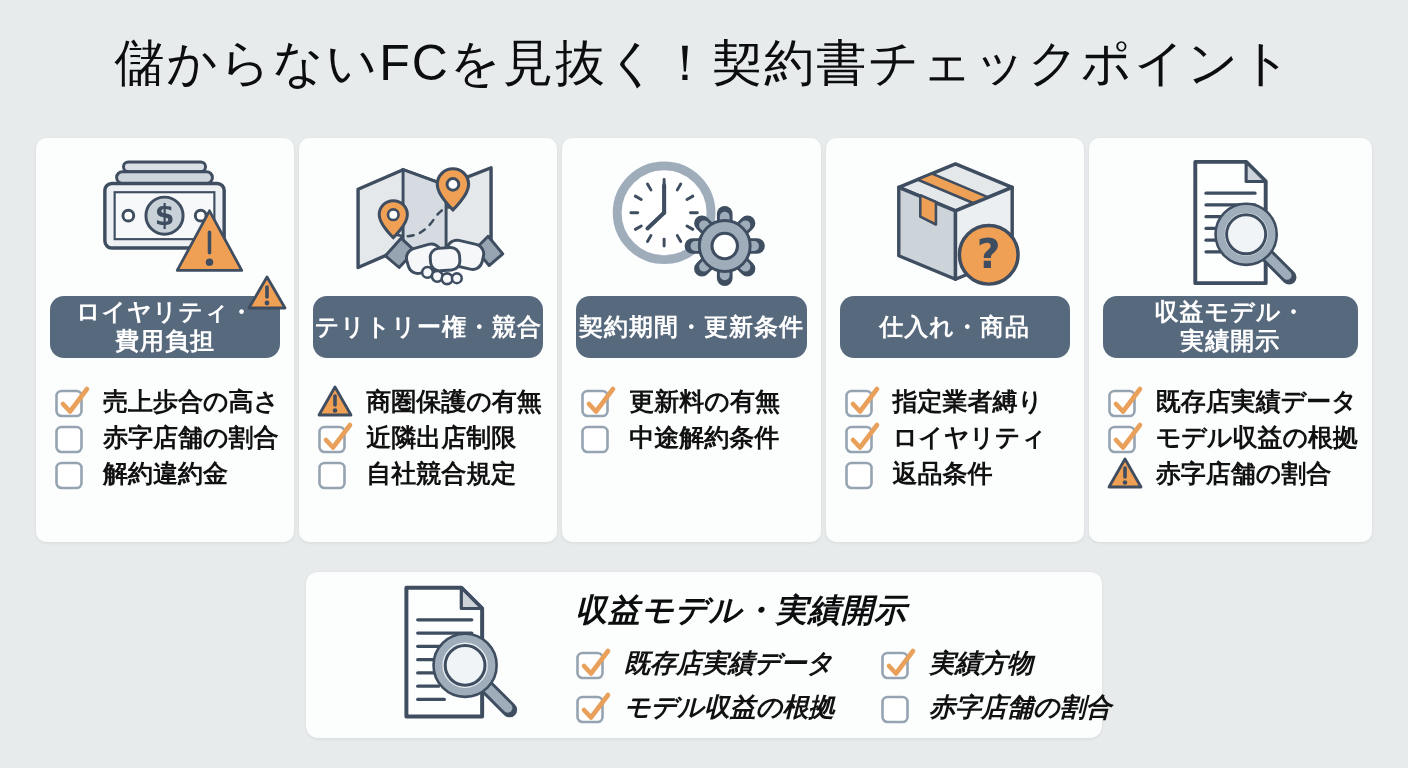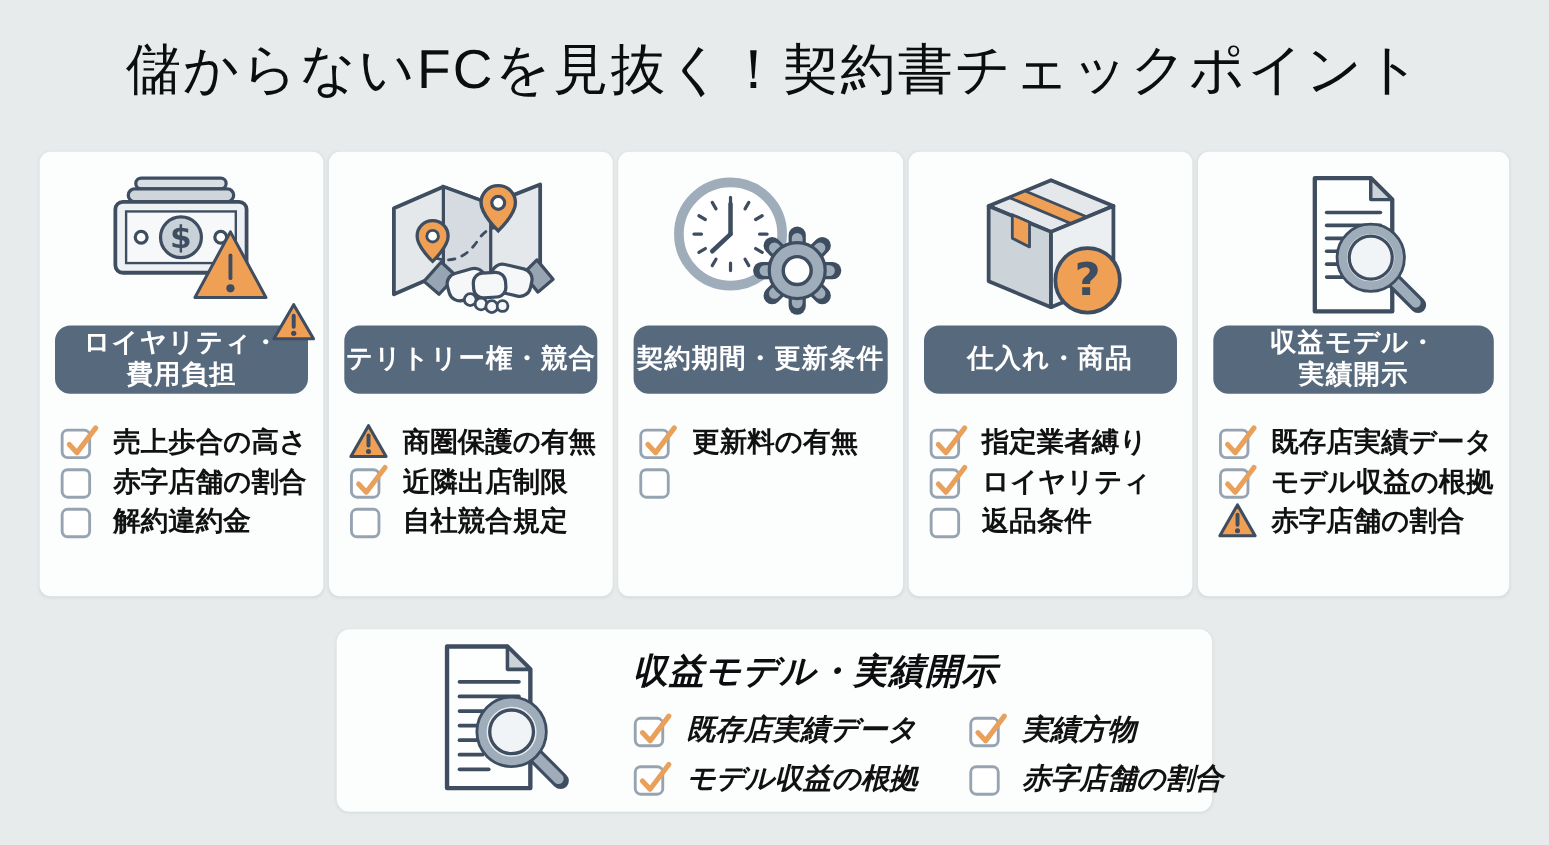--- a/index.html
+++ b/index.html
@@ -276,20 +276,21 @@
             </svg>
         </span>
         <span>更新料の有無</span>
       </div>
       <div class="item">
         <span class="marker">
           <svg width="36" height="34" viewBox="0 0 36 34">
               <rect x="2.5" y="7" width="25" height="25" rx="5" class="cb-box"></rect>
             </svg>
         </span>
+        <span>中途解約条件</span>
       </div>
     </div>
   </div>
 
   <div class="card">
     <div class="icon-area">
       <svg width="172" height="132" viewBox="0 0 175 135">
         <polygon points="88,6 146,30 88,54 30,30" fill="#e4e8eb" stroke="#3e4d60" stroke-width="3.5" stroke-linejoin="round"></polygon>
         <polygon points="30,30 88,54 88,124 30,100" fill="#ccd3d9" stroke="#3e4d60" stroke-width="3.5" stroke-linejoin="round"></polygon>
         <polygon points="88,54 146,30 146,100 88,124" fill="#eceff1" stroke="#3e4d60" stroke-width="3.5" stroke-linejoin="round"></polygon>

